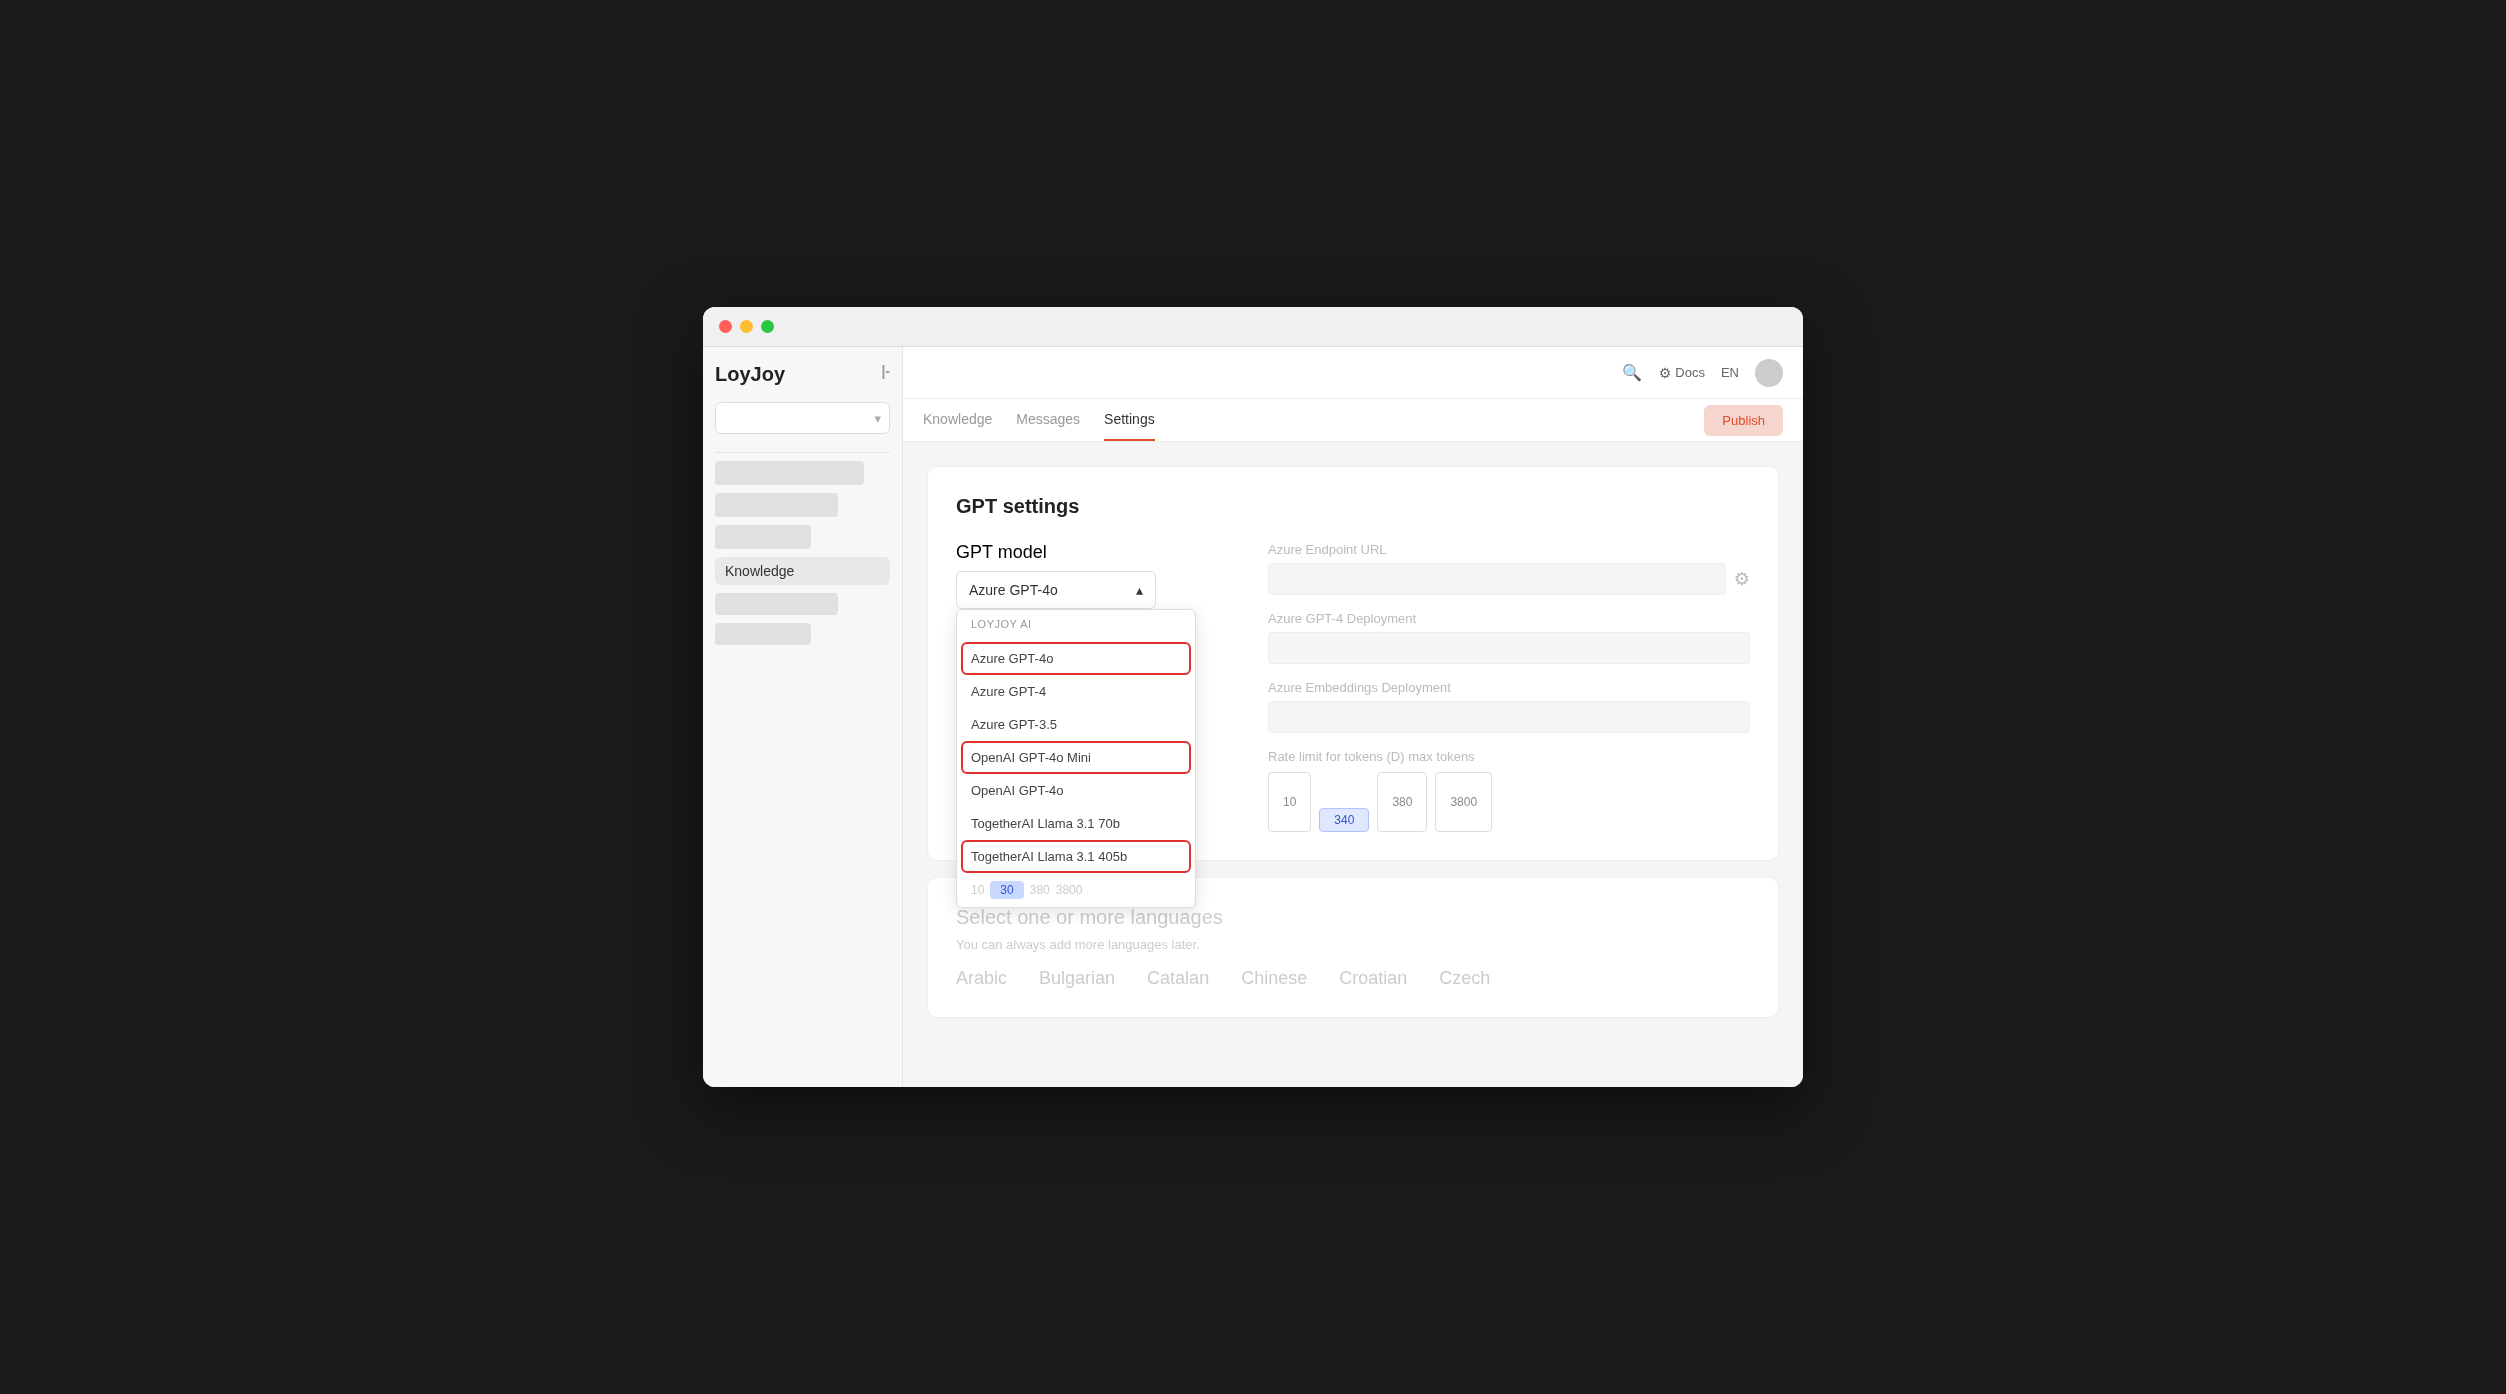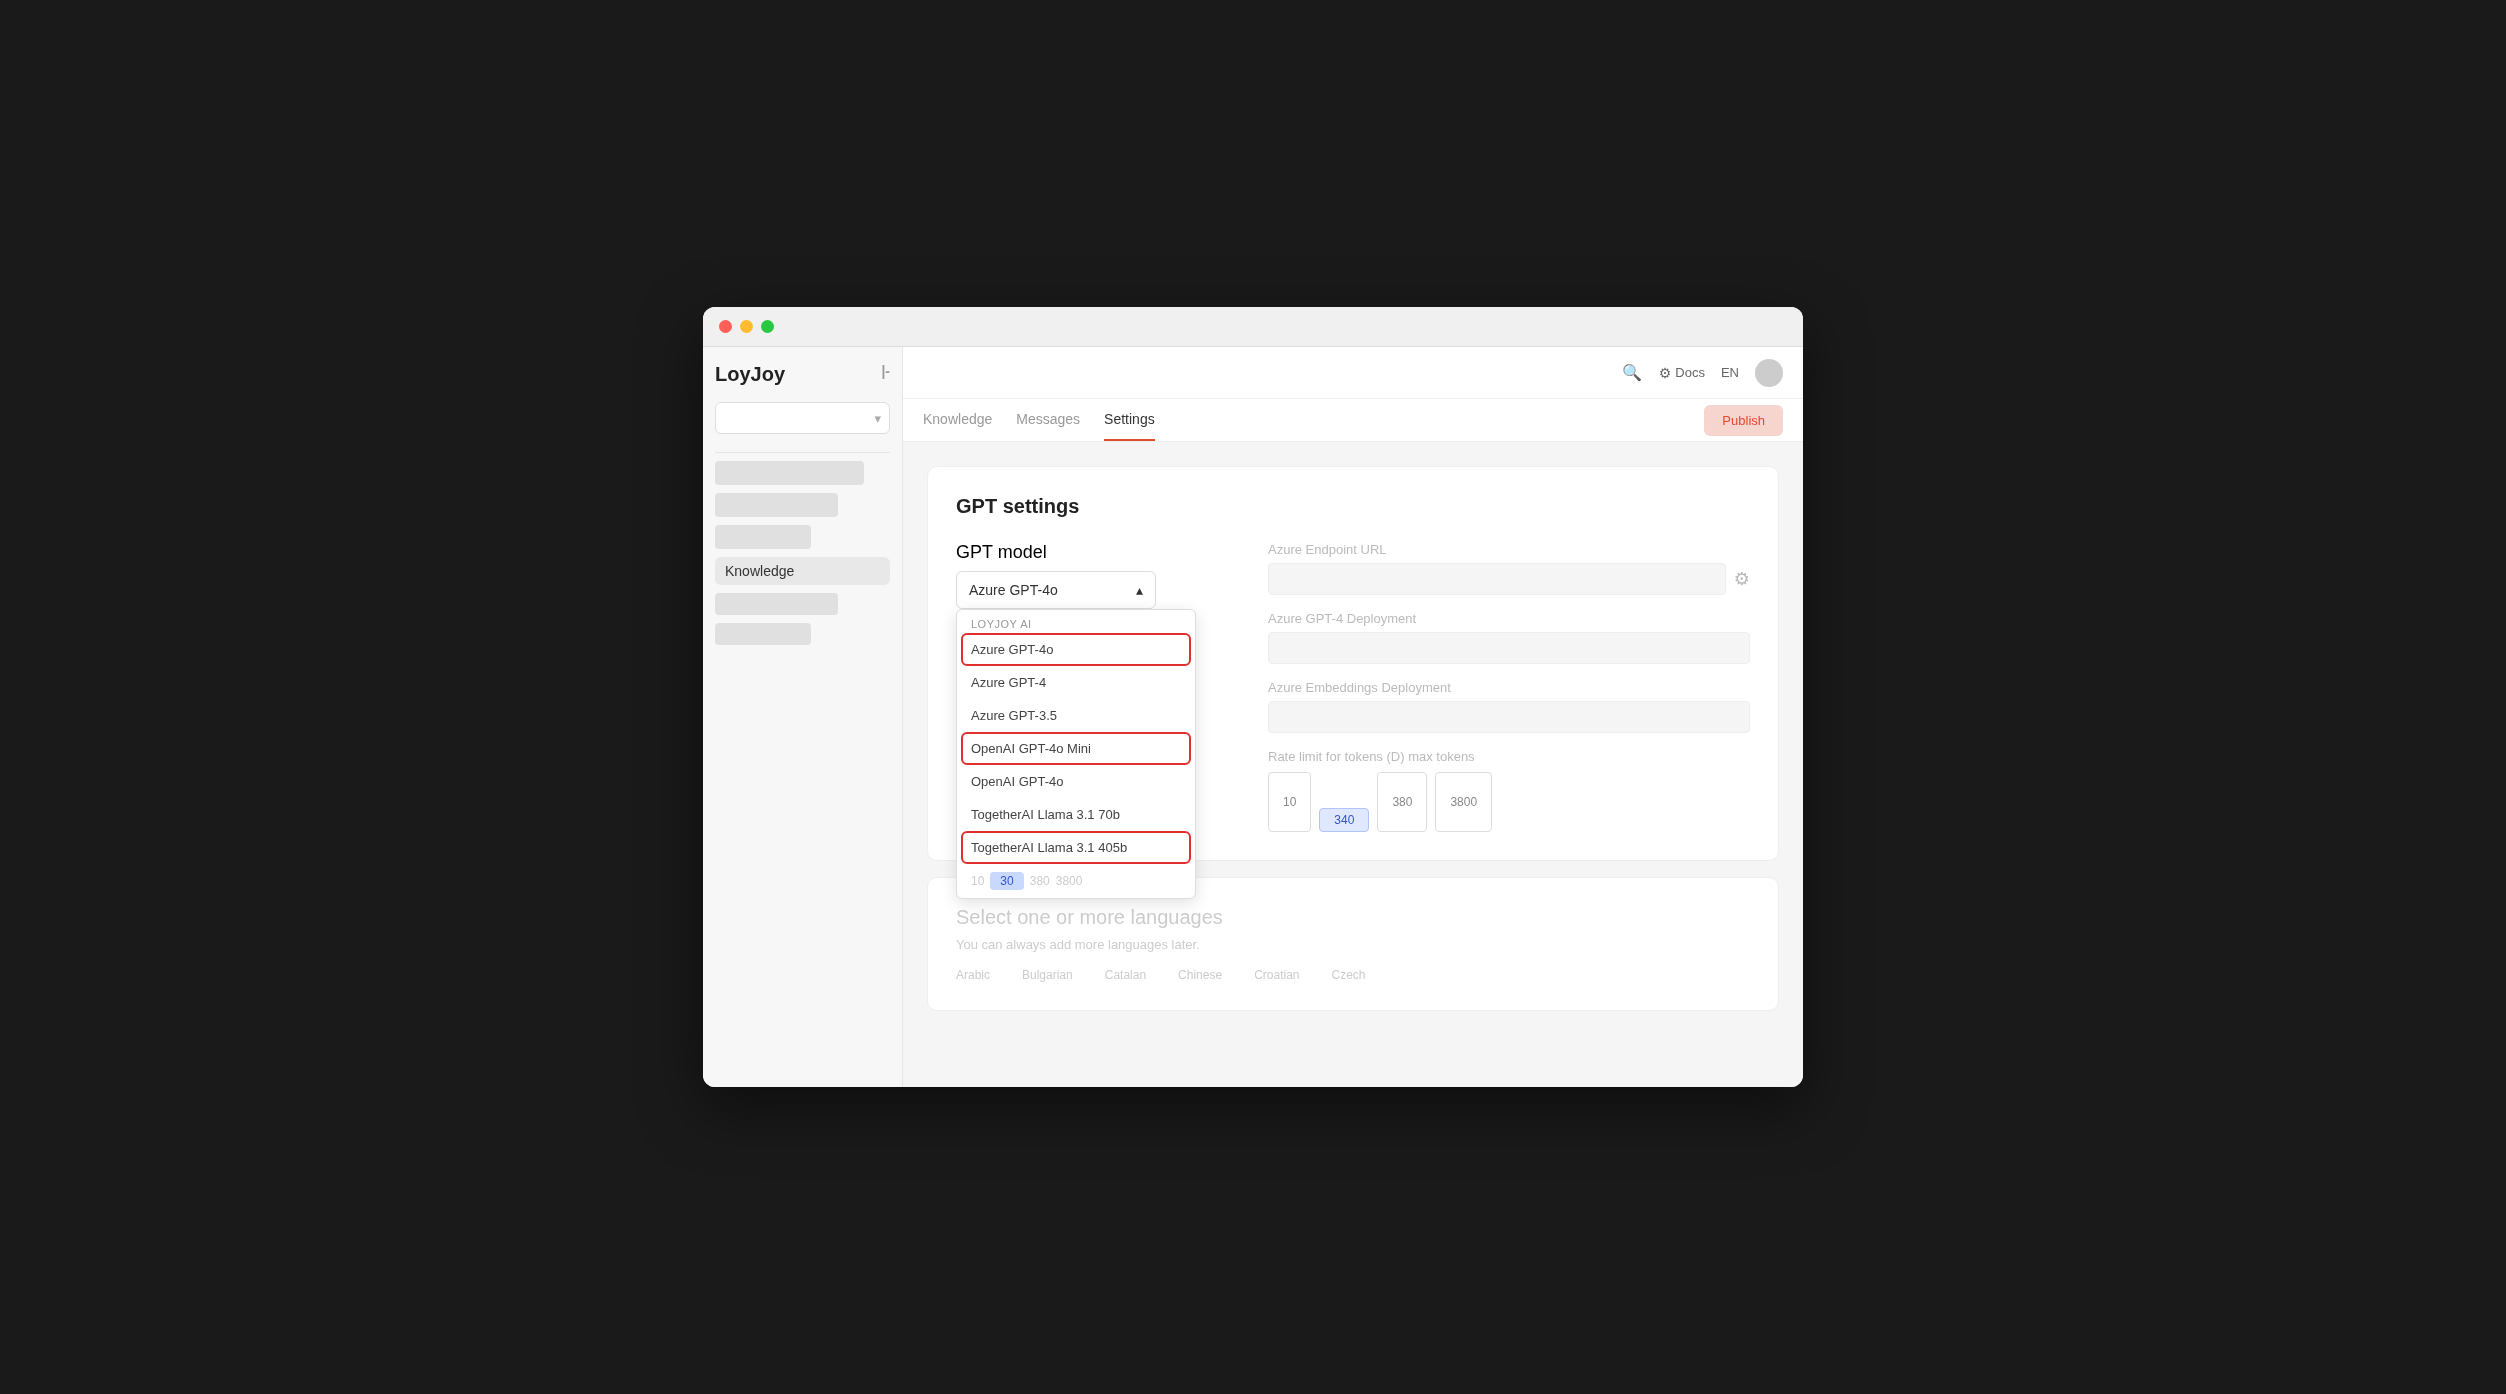--- a/index.html
+++ b/index.html
@@ -250,21 +250,21 @@
       left: 0;
       width: 240px;
       background: white;
       border: 1px solid #ddd;
       border-radius: 6px;
       box-shadow: 0 4px 16px rgba(0,0,0,0.12);
       z-index: 100;
       overflow: hidden;
     }
     .dropdown-section-label {
-      padding: 8px 14px 3px;
+      padding: 8px 14px 12px;
       font-size: 11px;
       color: #999;
       text-transform: uppercase;
       letter-spacing: 0.5px;
     }
     .dropdown-item {
       padding: 9px 14px;
       font-size: 13px;
       color: #444;
       cursor: pointer;
@@ -325,21 +325,21 @@
     .second-card-sub {
       font-size: 13px;
       color: #ccc;
       margin-bottom: 16px;
     }
     .lang-row {
       display: flex;
       gap: 32px;
     }
     .lang-item {
-      font-size: 12px;
+      font-size: 18px;
       color: #ccc;
     }
   </style>
 </head>
 <body>
 
 <div class="window">
 
   <div class="titlebar">
     <div class="traffic-lights">

